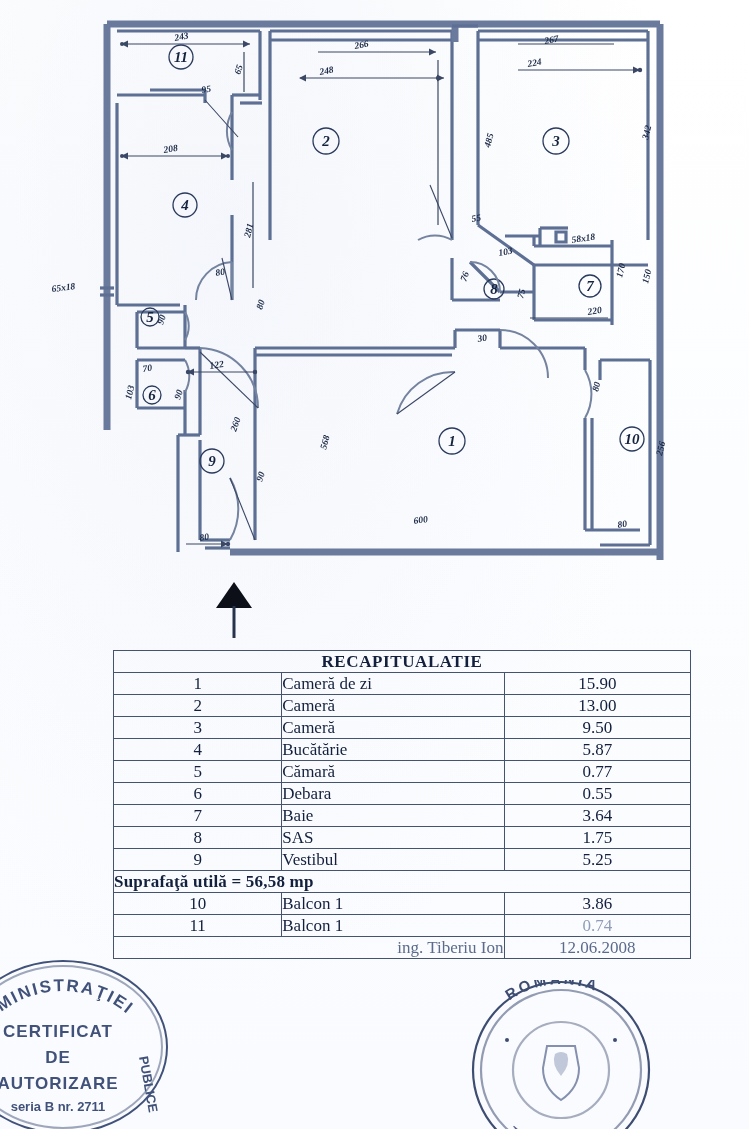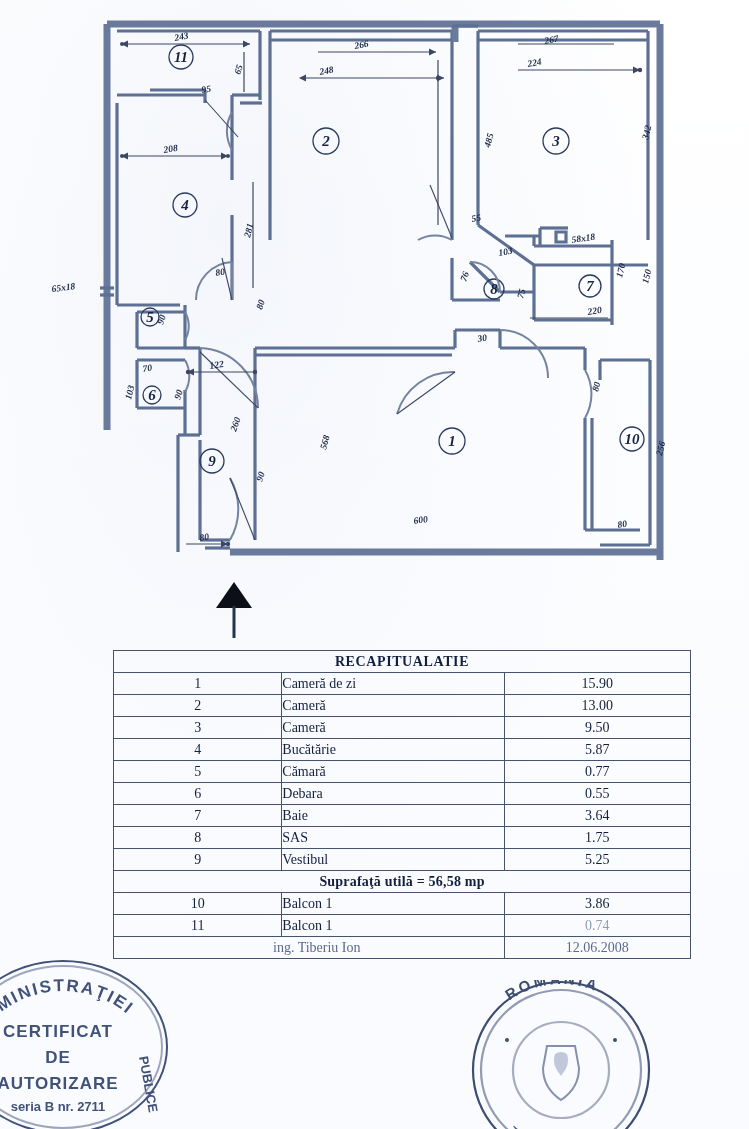--- a/index.html
+++ b/index.html
@@ -26,38 +26,38 @@
 
   
   #tbl{
     position:absolute;left:113px;top:650px;width:578px;
     border-collapse:collapse;
     color:#12203d;
   }
   #tbl td,#tbl th{
     border:1px solid #46536e;
     padding:0;
-    font-size:14px;
+    font-size:17px;
     line-height:1.12;
     vertical-align:middle;
     height:21px;
   }
   .ttl{
     text-align:center;font-weight:bold;font-size:16.5px;letter-spacing:.6px;
     height:24px;
   }
   .hd{
     text-align:center;font-weight:bold;font-size:15px;line-height:1.18;
     padding:2px 0 3px 0;
   }
   .c-num{width:168px;text-align:center;}
   .c-name{width:222px;text-align:left;padding-left:9px;}
   .c-area{width:186px;text-align:center;}
   .sum{
-    text-align:center;font-weight:bold;font-size:16px;height:25px;letter-spacing:.2px;
+    text-align:left;font-weight:bold;font-size:16px;height:25px;letter-spacing:.2px;
   }
   .foot{
     text-align:center;font-weight:bold;font-size:15.5px;height:24px;
   }
   .sig{height:22px;font-size:13.5px;text-align:center;}
   .faint{color:#5b6b8c;}
   .vfaint{color:#8f9db8;}
 
   
   .stamp{position:absolute;pointer-events:none;}
@@ -391,21 +391,21 @@
       <td class="c-area">3.86</td>
     </tr>
     <tr>
       <td class="c-num">11</td>
       <td class="c-name">Balcon 1</td>
       <td class="c-area vfaint">0.74</td>
     </tr>
 
 
     <tr>
-      <td class="sig faint" colspan="2" style="text-align:center;padding-left:16px">ing. Tiberiu Ion</td>
+      <td class="sig faint" colspan="2" style="text-align:right;padding-left:16px">ing. Tiberiu Ion</td>
       <td class="sig faint">12.06.2008</td>
     </tr>
   </tbody>
 </table>
 
 <div id="stamp-left" class="stamp">
 <svg width="230" height="185" viewBox="0 0 230 185" xmlns="http://www.w3.org/2000/svg">
   <defs>
     <path id="arcT" d="M15,118 A102,102 0 0,1 215,118"></path>
     <style>

